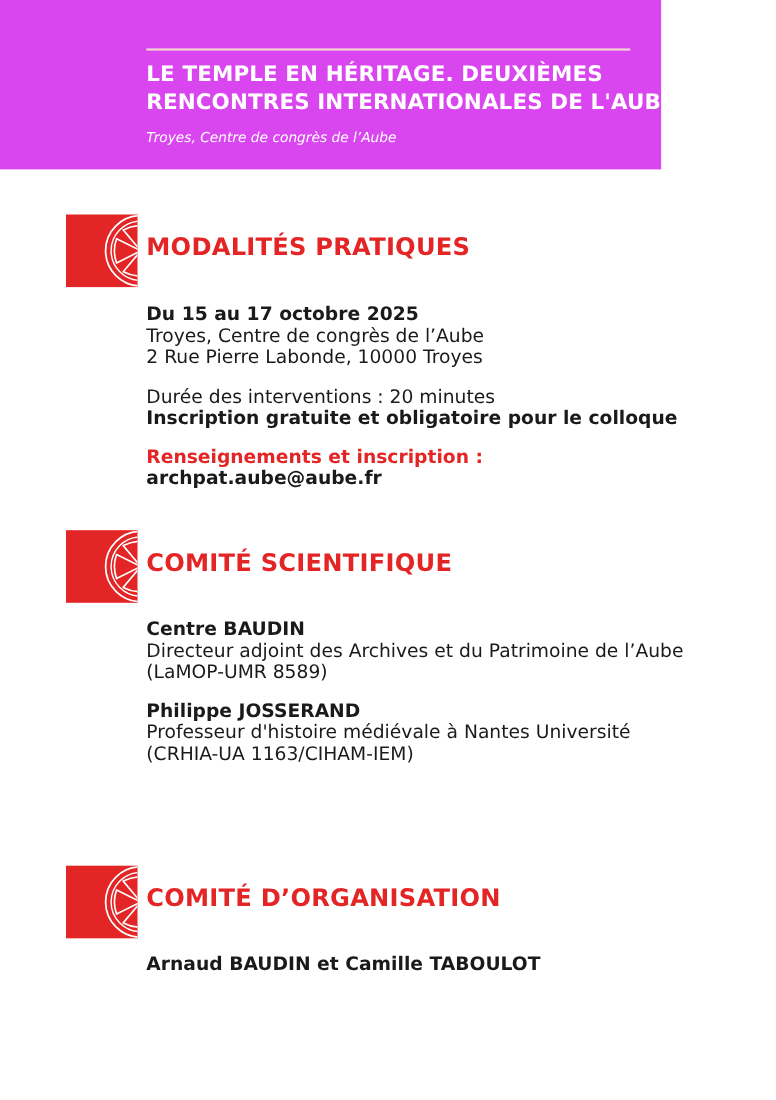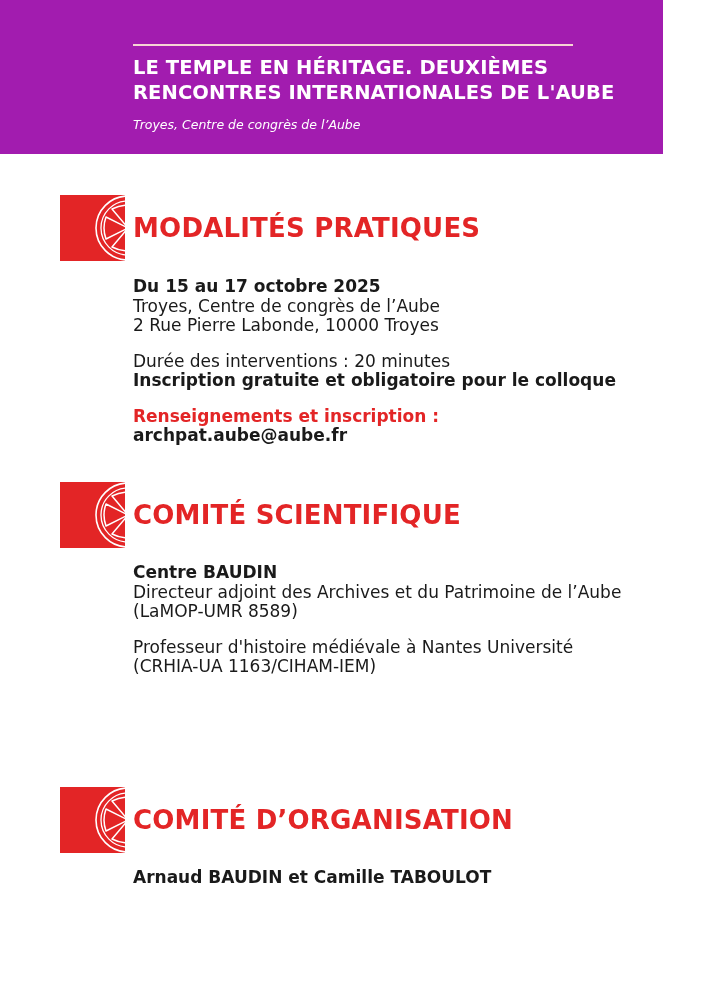--- a/index.html
+++ b/index.html
@@ -1,39 +1,39 @@
 <!DOCTYPE html>
 <html><head>
 <meta charset="utf-8">
 <style>
   html, body { margin: 0; padding: 0; }
   body {
     width: 705px; height: 1000px; background: #ffffff; position: relative; overflow: hidden;
     font-family: "DejaVu Sans", "Liberation Sans", sans-serif; color: #1a1a1a;
   }
   .header {
-    position: absolute; left: 0; top: 0; width: 663px; height: 154px; background: #a21caf;
+    position: absolute; left: 0; top: 0; width: 601px; height: 154px; background: #d946ef;
   }
   .header .rule {
     position: absolute; left: 133px; top: 44px; width: 440px; height: 2px; background: #f6d4d4;
   }
   .header .title {
     position: absolute; left: 133px; top: 55px; width: 560px;
     color: #ffffff; font-weight: bold; font-size: 19.5px; line-height: 25px; letter-spacing: 0.1px;
   }
   .header .subtitle {
     position: absolute; left: 133px; top: 117px; color: #ffffff; font-style: italic; font-size: 12.5px;
   }
   .section-head { position: absolute; left: 60px; height: 66px; width: 600px; }
   .section-head .icon {
     position: absolute; left: 0; top: 0; width: 65px; height: 66px; background: #e32526; overflow: hidden;
   }
   .section-head .icon svg { position: absolute; left: 0; top: 0; }
   .section-head .htitle {
-    position: absolute; left: 73px; top: 18px; color: #e32526; font-weight: bold; font-size: 26px;
+    position: absolute; left: 73px; top: 18px; color: #e32526; font-weight: bold; font-size: 22px;
     letter-spacing: 0.2px; white-space: nowrap;
   }
   .block { position: absolute; left: 133px; font-size: 17px; line-height: 19.5px; }
   .block div { white-space: nowrap; }
   .b { font-weight: bold; }
   .red { color: #e32526; font-weight: bold; }
 </style>
 </head>
 <body>
 
@@ -81,20 +81,21 @@
 </div>
 
 <div class="block" style="top:563px;">
   <div>
     <div class="b">Centre BAUDIN</div>
     <div>Directeur adjoint des Archives et du Patrimoine de l’Aube</div>
     <div>(LaMOP-UMR 8589)</div>
   </div>
   <div style="height:16px;"></div>
   <div>
+    <div class="b">Philippe JOSSERAND</div>
     <div>Professeur d'histoire médiévale à Nantes Université</div>
     <div>(CRHIA-UA 1163/CIHAM-IEM)</div>
   </div>
   <div style="height:16px;"></div>
 </div>
 
 <div class="section-head" style="top:787px;padding-left:21px;">
   <div class="icon">
     <svg width="65" height="66" viewBox="0 0 65 66">
       <circle cx="68" cy="33" r="32" fill="none" stroke="#ffffff" stroke-width="1.6"></circle>

